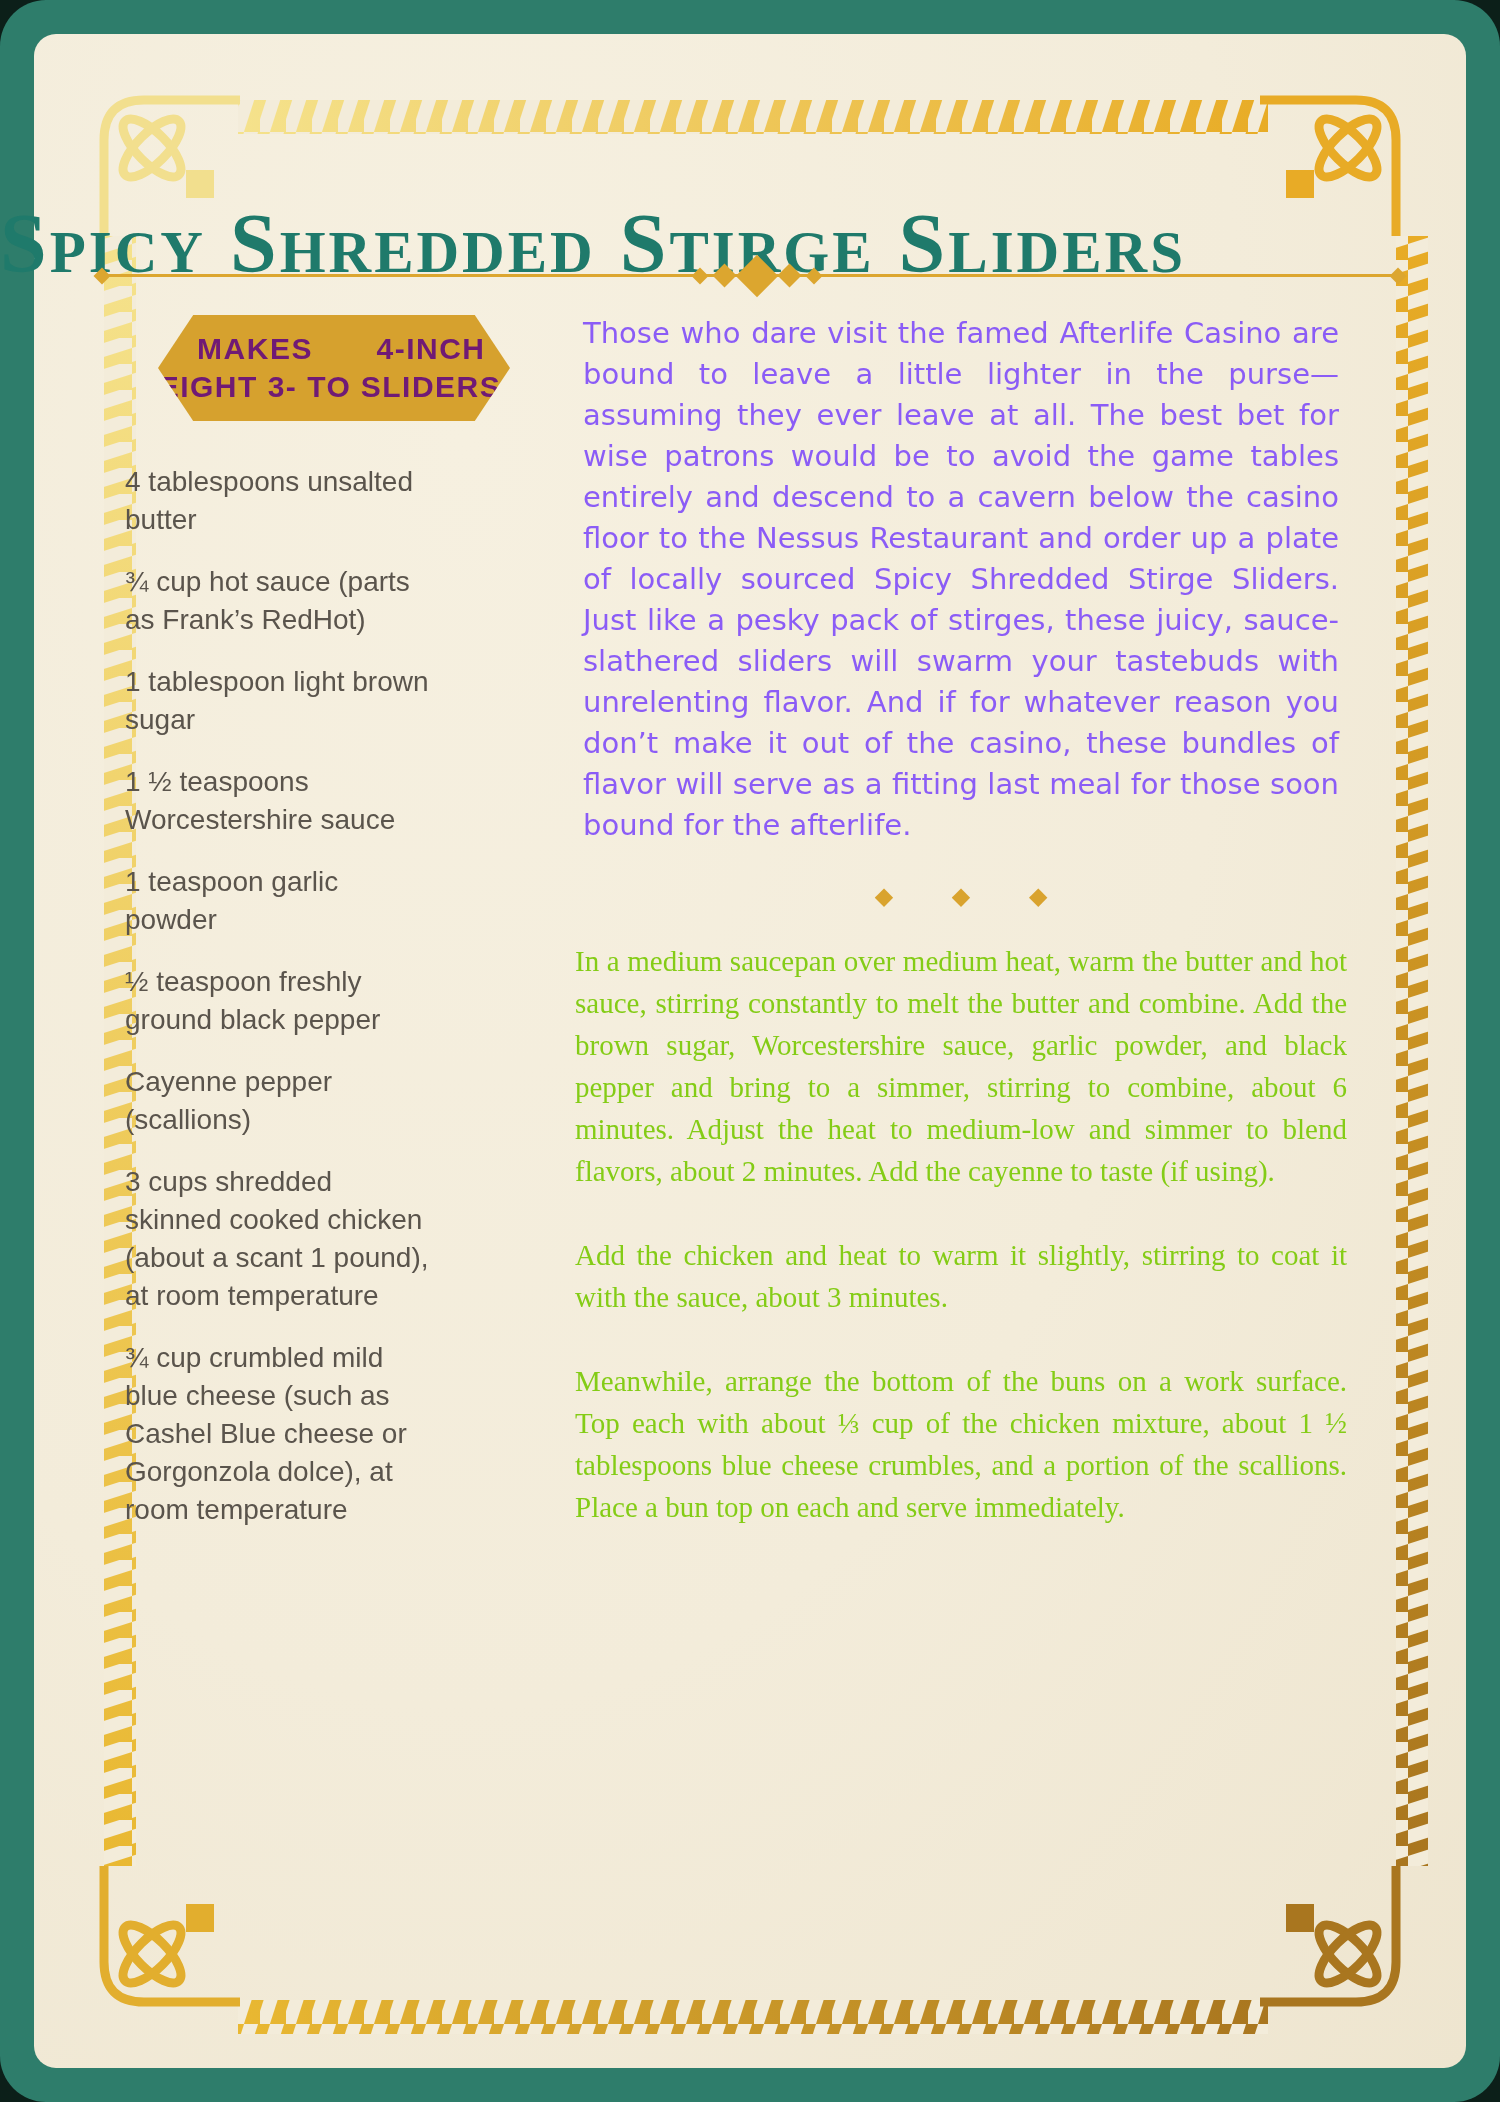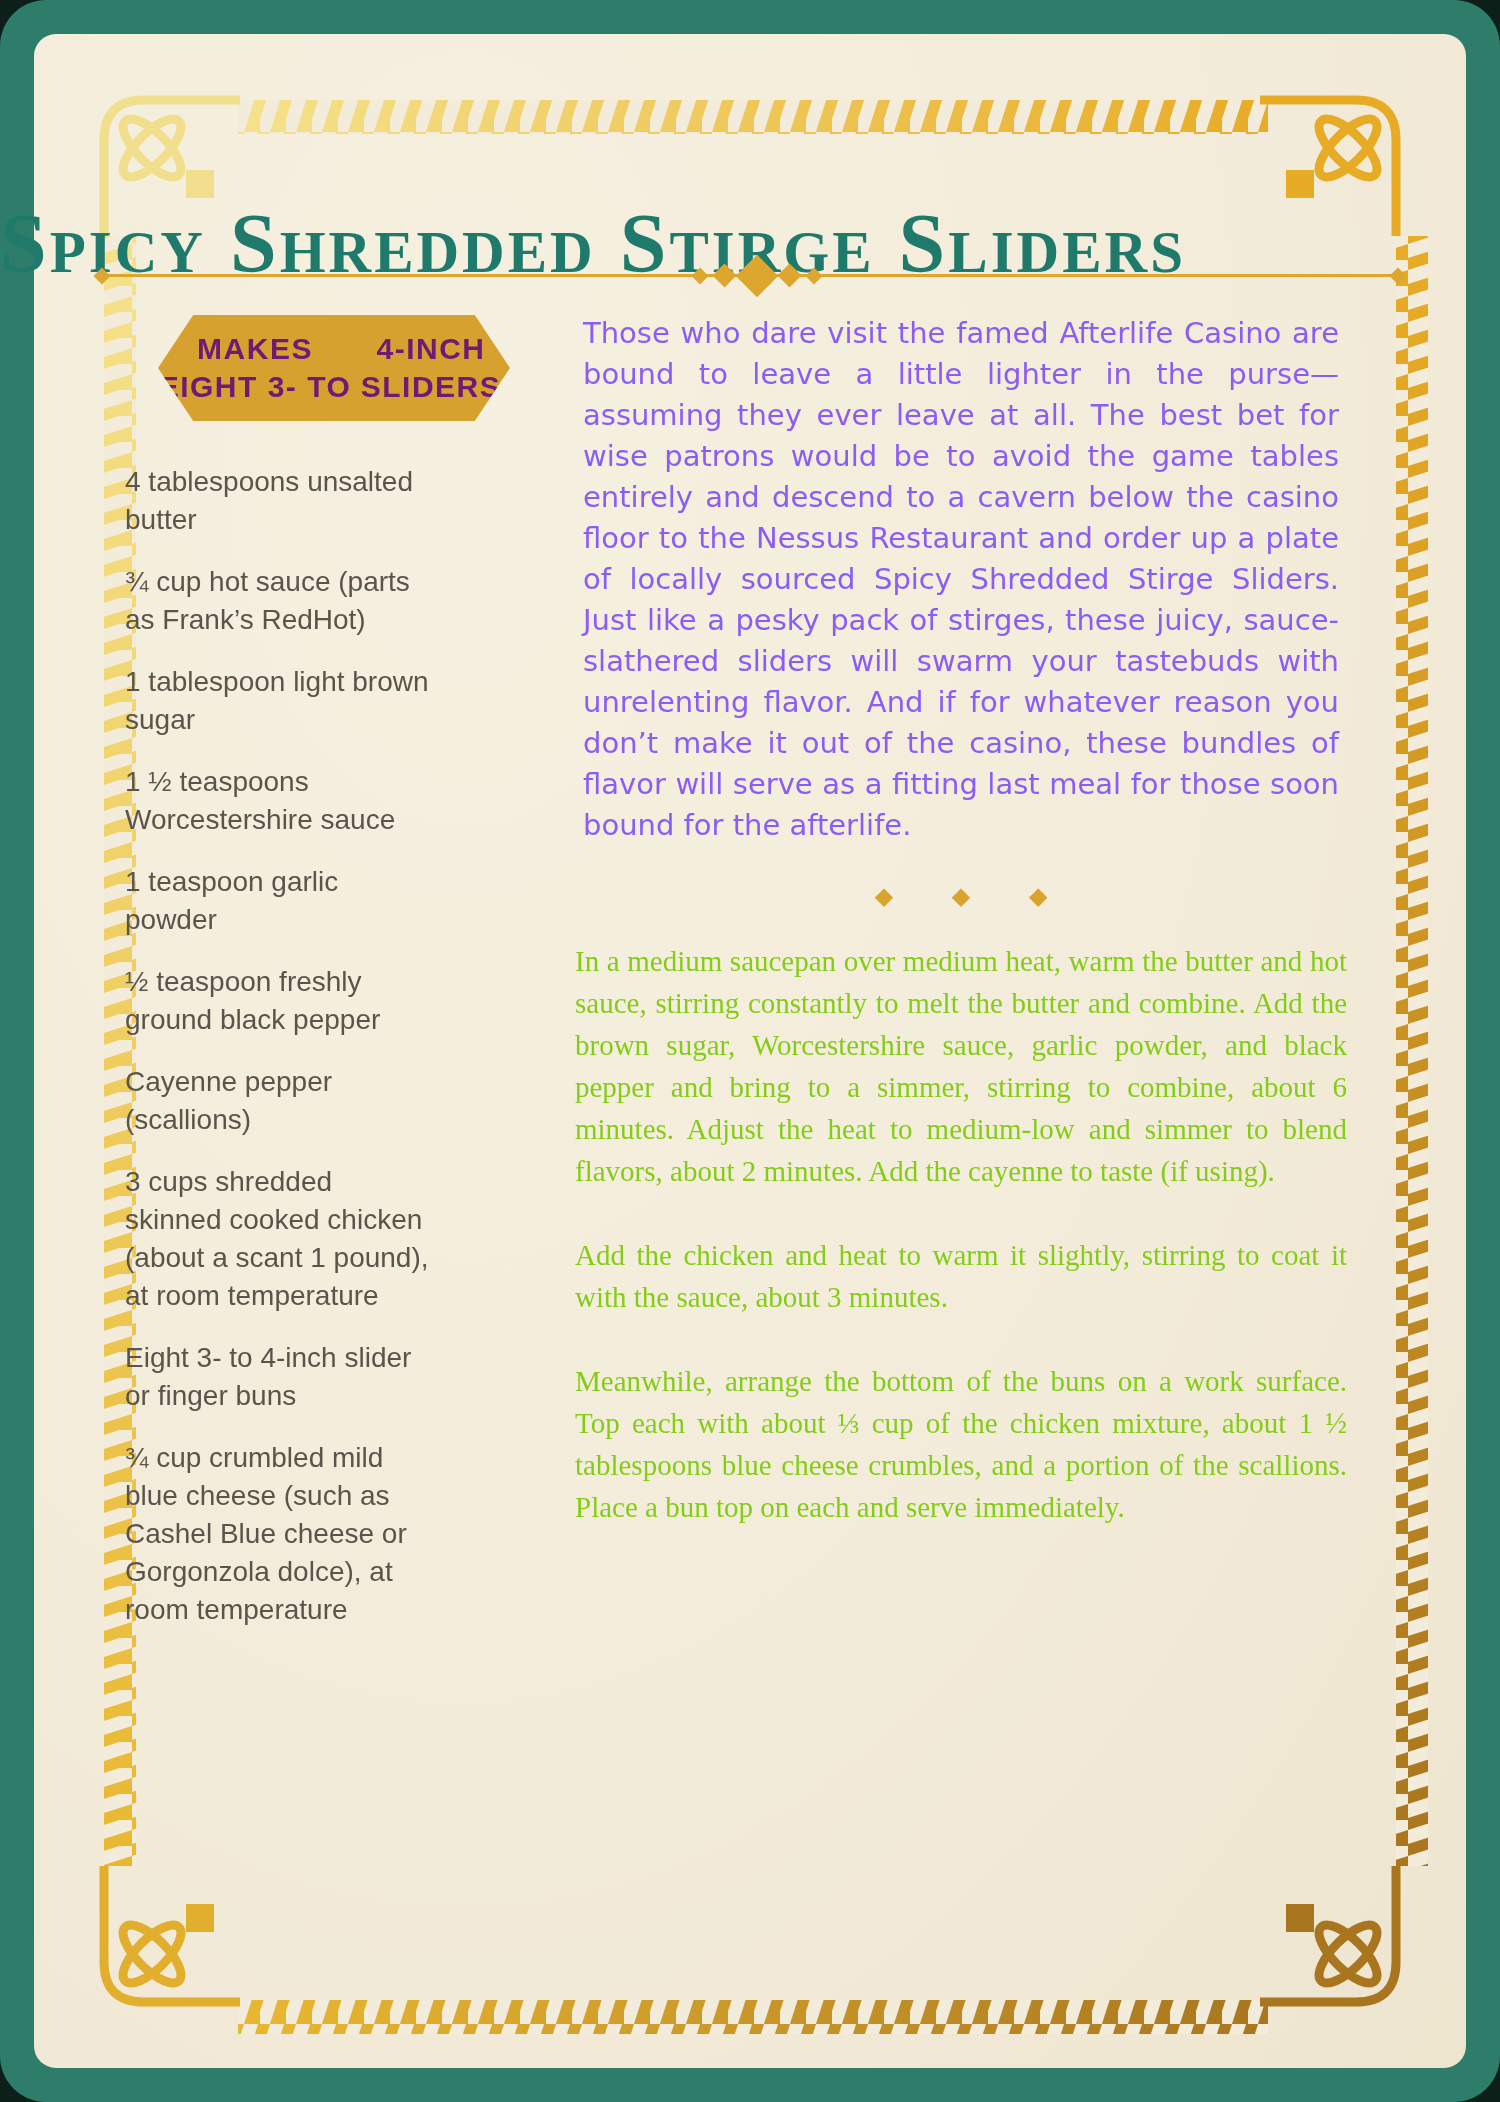--- a/index.html
+++ b/index.html
@@ -145,21 +145,20 @@
     </div>
     <div class="ingredients">
         <p>4 tablespoons unsalted butter</p>
         <p>¾ cup hot sauce (parts as Frank’s RedHot)</p>
         <p>1 tablespoon light brown sugar</p>
         <p>1 ½ teaspoons Worcestershire sauce</p>
         <p>1 teaspoon garlic powder</p>
         <p>½ teaspoon freshly ground black pepper</p>
         <p>Cayenne pepper (scallions)</p>
         <p>3 cups shredded skinned cooked chicken (about a scant 1 pound), at room temperature</p>
-        <p>Eight 3- to 4-inch slider or finger buns</p>
         <p>¾ cup crumbled mild blue cheese (such as Cashel Blue cheese or Gorgonzola dolce), at room temperature</p>
       </div>
   </div>
 
   <div class="right-col">
     <p class="intro">Those who dare visit the famed Afterlife Casino are bound to leave a little lighter in the purse—assuming they ever leave at all. The best bet for wise patrons would be to avoid the game tables entirely and descend to a cavern below the casino floor to the Nessus Restaurant and order up a plate of locally sourced Spicy Shredded Stirge Sliders. Just like a pesky pack of stirges, these juicy, sauce-slathered sliders will swarm your tastebuds with unrelenting flavor. And if for whatever reason you don’t make it out of the casino, these bundles of flavor will serve as a fitting last meal for those soon bound for the afterlife.</p>
     <div class="method-sep">◆ ◆ ◆</div>
     <div class="method">
         <p>In a medium saucepan over medium heat, warm the butter and hot sauce, stirring constantly to melt the butter and combine. Add the brown sugar, Worcestershire sauce, garlic powder, and black pepper and bring to a simmer, stirring to combine, about 6 minutes. Adjust the heat to medium-low and simmer to blend flavors, about 2 minutes. Add the cayenne to taste (if using).</p>
         <p>Add the chicken and heat to warm it slightly, stirring to coat it with the sauce, about 3 minutes.</p>

